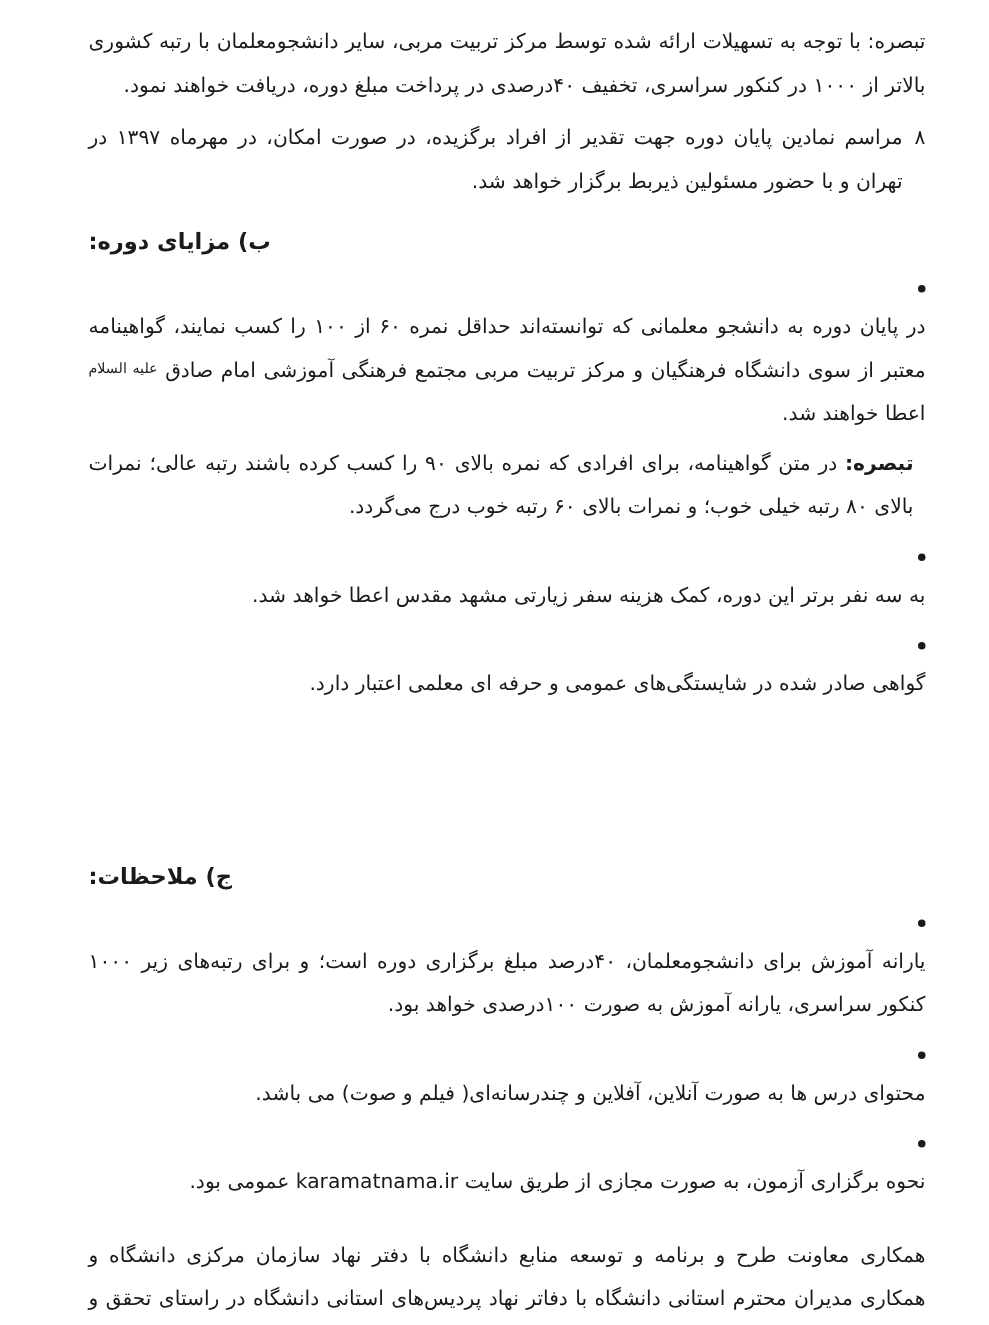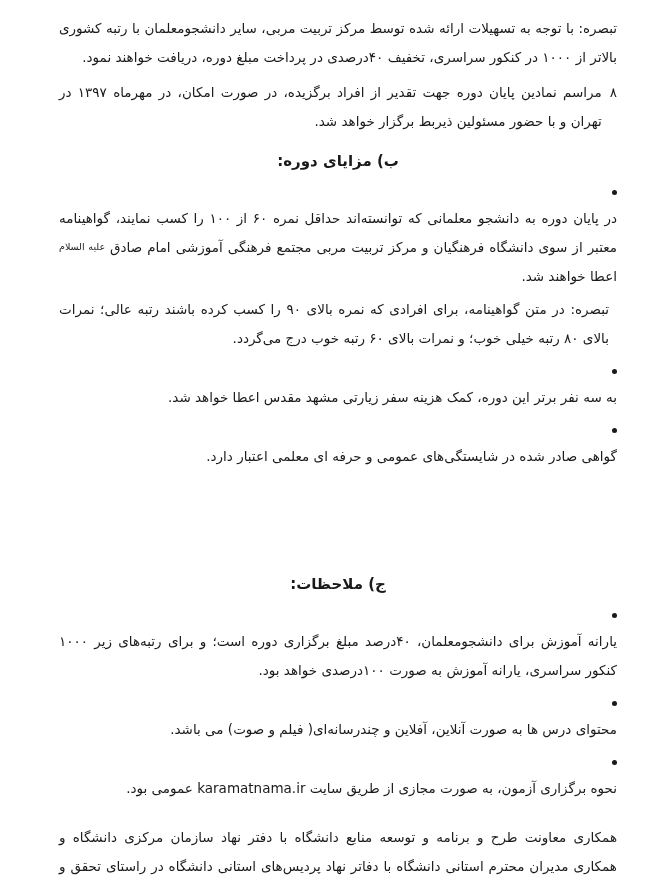--- a/index.html
+++ b/index.html
@@ -44,21 +44,21 @@
     line-height: 2.15;
     flex: 0 0 auto;
     padding-top: 0;
   }
   .numbered-item .para {
     flex: 1 1 auto;
   }
   .section-heading {
     font-size: 15px;
     font-weight: bold;
-    text-align: center;
+    text-align: left;
     margin: 14px 0 8px 0;
     letter-spacing: 0;
   }
   .bullet-item {
     display: flex;
     flex-direction: column;
     align-items: flex-start;
     gap: 9px;
     margin: 0 0 2px 0;
   }
@@ -74,21 +74,21 @@
     flex: 1 1 auto;
   }
   .note-para {
     font-size: 13.5px;
     line-height: 2.15;
     text-align: justify;
     margin: 2px 0 4px 0;
     padding-right: 8px;
   }
   .note-label {
-    font-weight: normal;
+    font-weight: bold;
   }
   .honorific {
     font-size: 9.5px;
     vertical-align: 0.25em;
   }
   .spacer {
     height: 86px;
   }
   .center-para {
     text-align: right;

